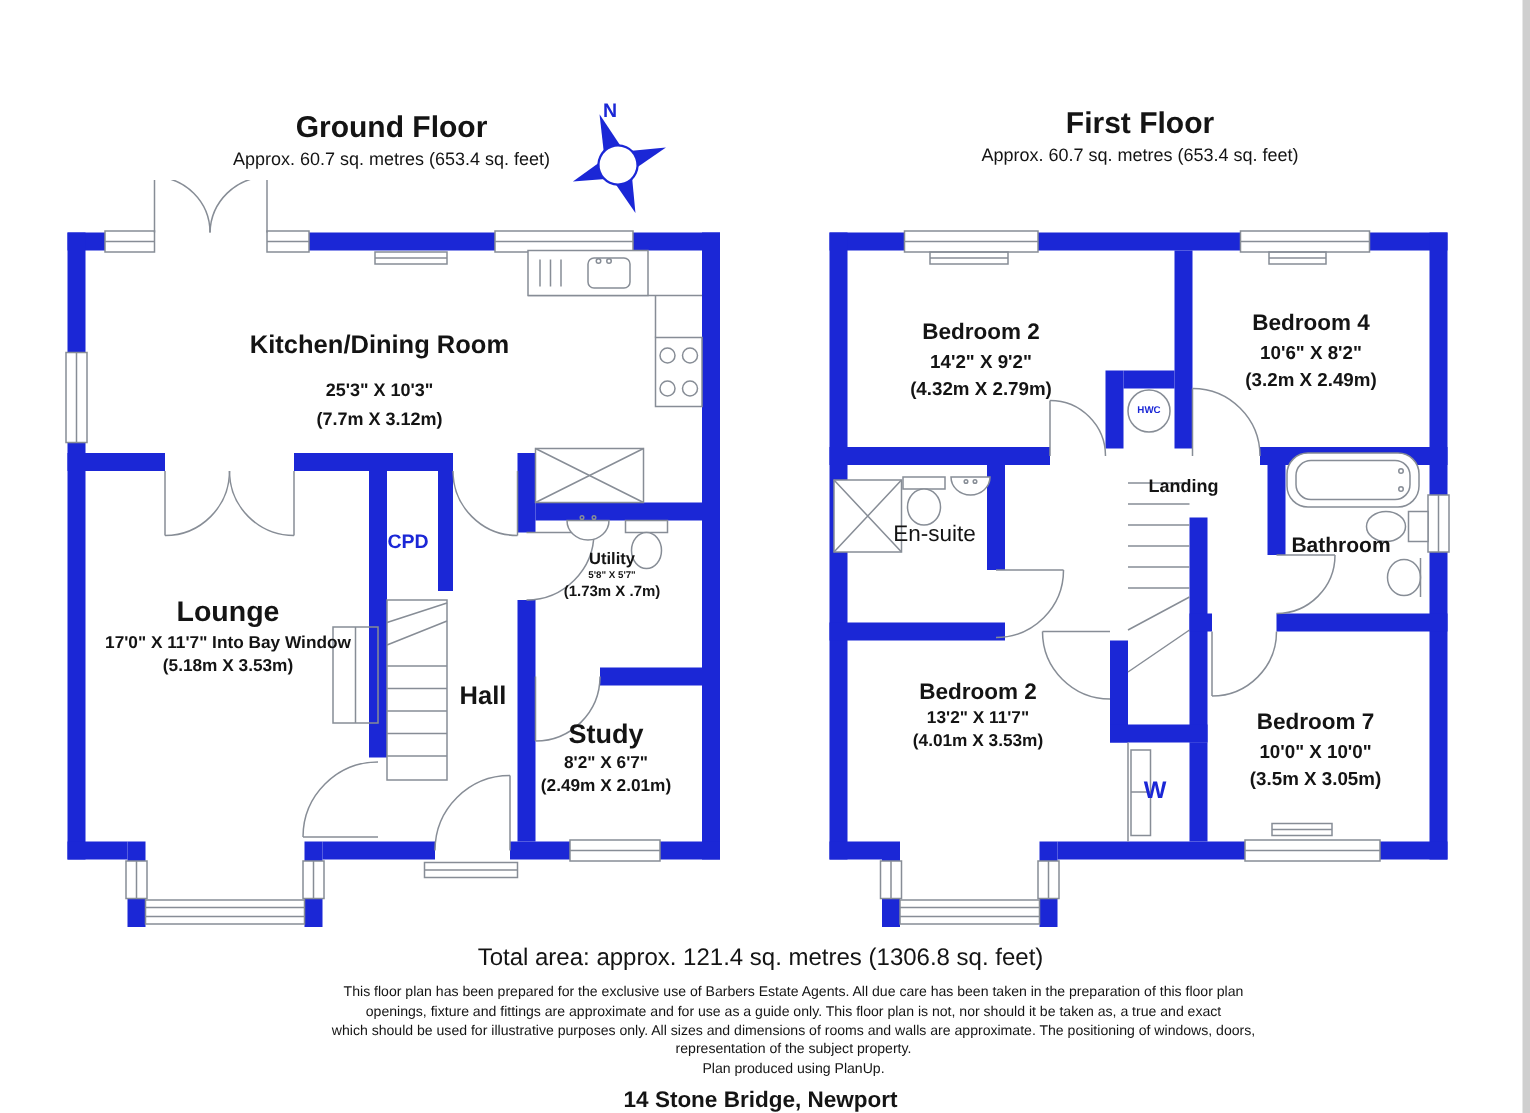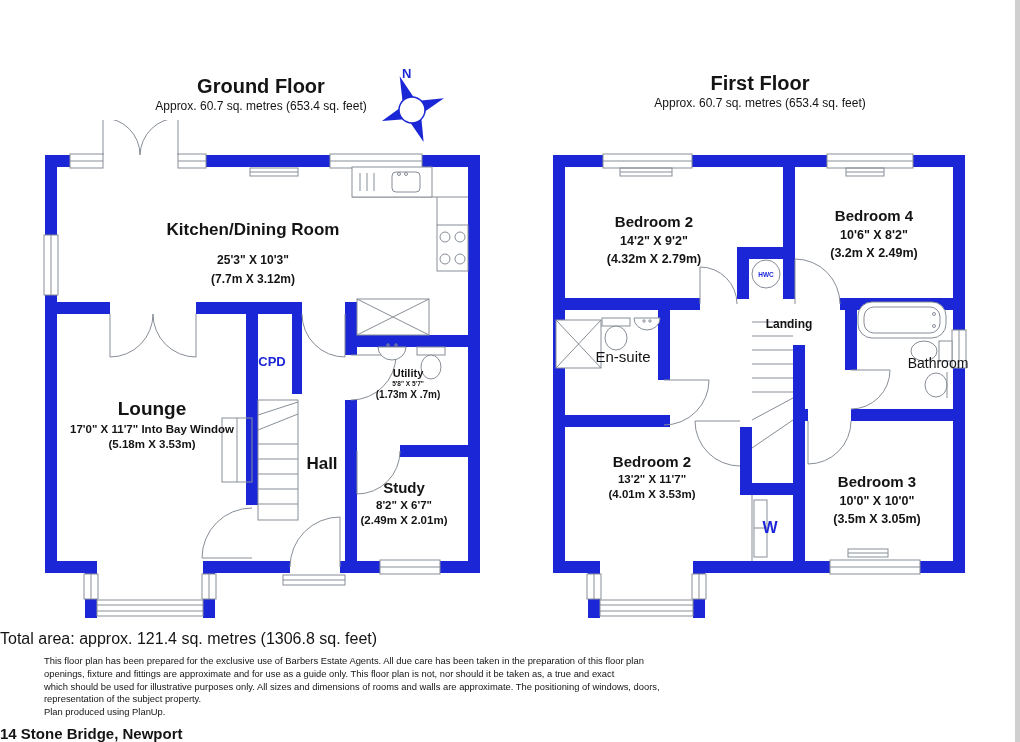--- a/index.html
+++ b/index.html
@@ -18,35 +18,35 @@
   .dim{font-weight:bold;}
   .blue{color:var(--wall);font-weight:bold;}
   .floor-title{font-weight:bold;font-size:20px;}
   .floor-sub{font-size:12px;margin-top:2px;}
   
   .kitchen .nm{font-size:17px;line-height:1.15;white-space:normal;width:175px;margin:13px auto;}
   .kitchen .dim{font-size:12px;margin-top:5px;}
   .lounge .nm{font-size:19px;}
   .lounge .dim{font-size:11.5px;margin-top:3px;}
   .hall .nm{font-size:17px;}
-  .study .nm{font-size:15px;text-align:center;}
+  .study .nm{font-size:18px;text-align:center;}
   .study .dim{font-size:11.5px;margin-top:3px;}
   .utility .nm{font-size:11px;}
   .utility .dim{font-size:6.5px;margin-top:1px;}
   .utility .dim2{font-size:10px;margin-top:2px;}
   .bed .nm{font-size:15px;}
   .bed .dim{font-size:12.5px;margin-top:4px;}
   .bed1 .dim{font-size:11.5px;margin-top:3px;}
   .small-room{font-size:15px;font-weight:normal;}
   .landing{font-size:12px;font-weight:bold;}
-  .bathroom{font-size:14px;font-weight:normal;margin-left:44px;}
+  .bathroom{font-size:14px;font-weight:bold;}
   .cpd{font-size:13px;}
   .wlab{font-size:16px;}
   .hwc{font-size:6.5px;}
-  .footer{position:absolute;left:0;right:6px;top:630px;}
+  .footer{position:absolute;left:0;right:6px;top:630px;text-align:center;}
   .total{font-size:16px;margin-bottom:7px;}
   .disc{font-size:9.4px;line-height:12.8px;padding-left:44px;}
   .addr{font-weight:bold;font-size:15px;margin-top:6px;}
 </style>
 </head>
 <body>
 
 <div class="page">
   <div class="edge-r"></div>
 
@@ -319,21 +319,21 @@
   <div class="lbl cc landing" style="left:789px;top:324px">Landing</div>
   <div class="lbl cc bathroom" style="left:894px;top:363px">Bathroom</div>
   <div class="lbl cc blue hwc" style="left:766px;top:274px">HWC</div>
   <div class="lbl cc blue wlab" style="left:770px;top:528px">W</div>
   <div class="lbl cx bed bed1" style="left:652px;top:453px">
     <div class="nm">Bedroom 2</div>
     <div class="dim">13'2" X 11'7"</div>
     <div class="dim">(4.01m X 3.53m)</div>
   </div>
   <div class="lbl cx bed" style="left:877px;top:473px">
-    <div class="nm">Bedroom 3</div>
+    <div class="nm">Bedroom 7</div>
     <div class="dim">10'0" X 10'0"</div>
     <div class="dim">(3.5m X 3.05m)</div>
   </div>
 
   <div class="footer">
     <div class="total">Total area: approx. 121.4 sq. metres (1306.8 sq. feet)</div>
     <div class="disc">This floor plan has been prepared for the exclusive use of Barbers Estate Agents. All due care has been taken in the preparation of this floor plan</div>
     <div class="disc">openings, fixture and fittings are approximate and for use as a guide only. This floor plan is not, nor should it be taken as, a true and exact</div>
     <div class="disc">which should be used for illustrative purposes only. All sizes and dimensions of rooms and walls are approximate. The positioning of windows, doors,</div>
     <div class="disc">representation of the subject property.</div>

